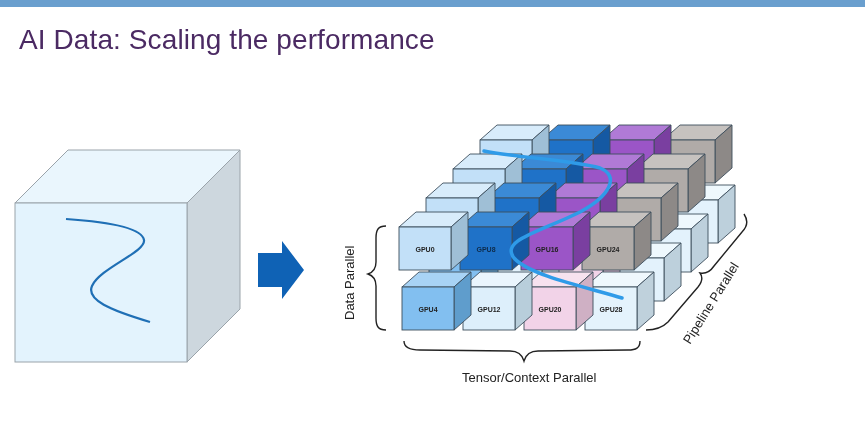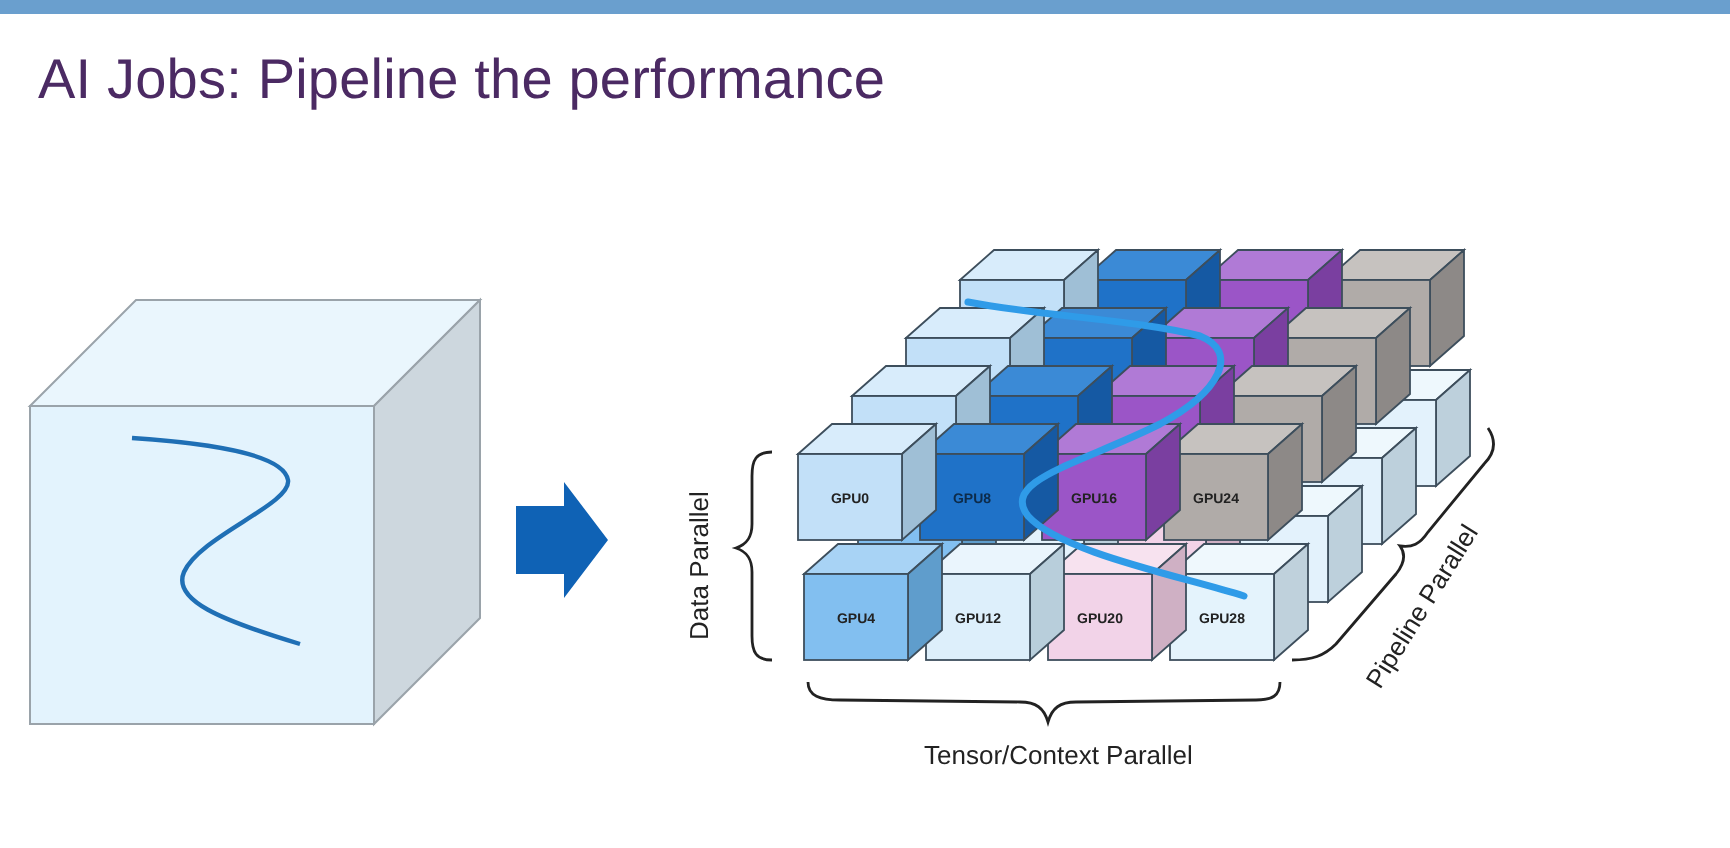--- a/index.html
+++ b/index.html
@@ -7,21 +7,21 @@
   .topbar{position:absolute;left:0;top:0;width:865px;height:7px;background:#6a9fce;}
   .title{position:absolute;left:19px;top:24px;font-size:28px;color:#4b2a63;font-family:"Liberation Sans",sans-serif;letter-spacing:0.1px;}
   svg.diagram{position:absolute;left:0;top:0;}
   .lbl{font-family:"Liberation Sans",sans-serif;fill:#222;}
   .gpu{font-family:"Liberation Sans",sans-serif;font-weight:bold;font-size:7px;}
 </style>
 </head>
 <body>
 
 <div class="topbar"></div>
-<div class="title">AI Jobs: Pipeline the performance</div>
+<div class="title">AI Data: Scaling the performance</div>
 
 <svg class="diagram" width="865" height="424" viewBox="0 0 865 424">
 
   <g id="model-cube">
     <polygon points="15,203 68,150 240,150 187,203" stroke="#9aa3aa" stroke-width="1" fill="#eaf6fd"></polygon>
     <polygon points="187,203 240,150 240,309 187,362" stroke="#9aa3aa" stroke-width="1" fill="#cdd7de"></polygon>
     <rect x="15" y="203" width="172" height="159" stroke="#9aa3aa" stroke-width="1" fill="#e3f3fd"></rect>
     <path d="M66,219 C110,222 142,228 144,240 C146,252 100,268 92,286 C86,300 110,310 150,322" fill="none" stroke-width="2.2" stroke="#1f6fb5"></path>
   </g>
 

